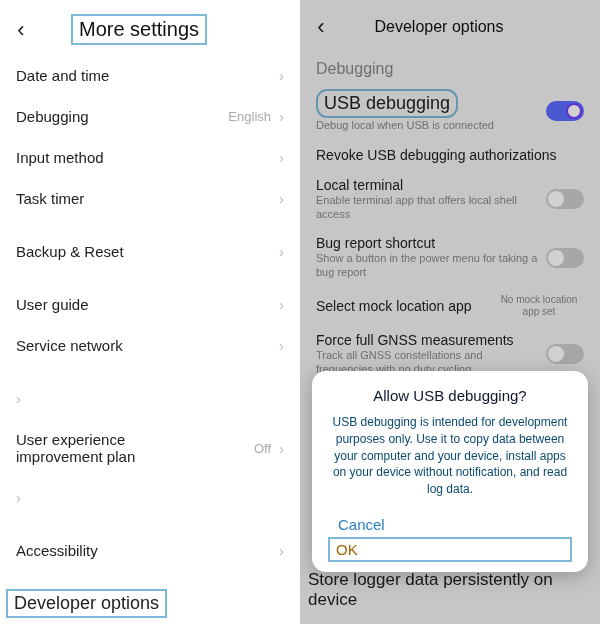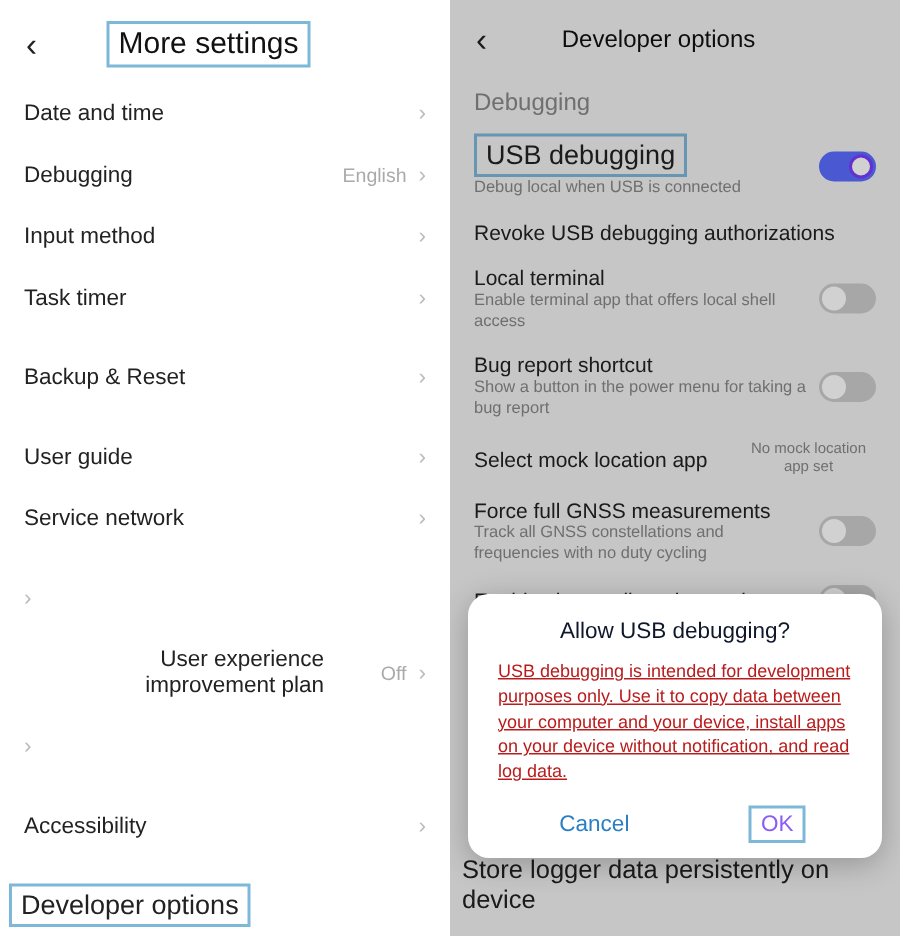--- a/index.html
+++ b/index.html
@@ -7,47 +7,47 @@
 .container { display: flex; width: 600px; height: 624px; }
 .panel { width: 300px; height: 624px; background: #fff; position: relative; overflow: hidden; }
 .panel-right { background: #f2f2f2; }
 .dim-overlay { position: absolute; inset: 0; background: rgba(0,0,0,0.18); pointer-events: none; z-index: 5; }
 
 .header { display: flex; align-items: center; padding: 14px 10px 10px 10px; }
 .back-chevron { width: 22px; display: flex; justify-content: center; font-size: 22px; color: #222; font-weight: 300; }
 .header-title { flex: 1; text-align: center; font-size: 20px; color: #111; font-weight: 400; margin-left: -22px; }
 .header-title.highlight, .row-label.highlight, .option-label.highlight, .dialog-ok.highlight { border: 2px solid #7db8d8; padding: 2px 6px; display: inline-block; }
 
-.list { padding: 0 16px; text-align: right; }
+.list { padding: 0 16px; }
 .row { display: flex; align-items: center; justify-content: space-between; padding: 12px 0; min-height: 40px; }
 .row-label { font-size: 15px; color: #222; }
 .row-value { font-size: 13px; color: #aaa; margin-right: 8px; }
 .chevron-r { color: #bbb; font-size: 15px; }
 .row-right { display: flex; align-items: center; }
 .spacer { height: 12px; }
 
 .section-heading { font-size: 16px; color: #888; padding: 10px 16px 4px 16px; }
 
 .option { padding: 7px 16px; display: flex; align-items: center; justify-content: space-between; }
 .option-text { flex: 1; padding-right: 8px; }
-.option-label { font-size: 14px; color: #222; }
+.option-label { font-size: 14px; color: #222; border-radius: 11px; }
 .option-sub { font-size: 11px; color: #888; line-height: 1.25; margin-top: 1px; }
 .option-value { font-size: 10px; color: #888; text-align: center; line-height: 1.2; max-width: 90px; }
 
 .toggle { width: 38px; height: 20px; border-radius: 10px; background: #ccc; position: relative; flex-shrink: 0; }
 .toggle .knob { width: 16px; height: 16px; border-radius: 50%; background: #fff; position: absolute; top: 2px; left: 2px; }
 .toggle.on { background: #5b6cff; }
 .toggle.on .knob { left: 20px; background: #fff; border: 2px solid #7a3cff; box-sizing: border-box; }
 
 .dialog { position: absolute; left: 12px; right: 12px; bottom: 52px; background: #fff; border-radius: 14px; z-index: 10; box-shadow: 0 4px 20px rgba(0,0,0,0.25); padding: 16px 16px 10px 16px; }
 .dialog-title { text-align: center; font-size: 15px; color: #0f172a; margin-bottom: 10px; }
-.dialog-body { text-align: left; font-size: 12px; color: #b91c1c; line-height: 1.4; margin-bottom: 14px; padding: 0 4px; text-decoration: underline; }
-.dialog-actions { display: flex; justify-content: space-around; }
+.dialog-body { text-align: center; font-size: 12px; color: #0c4a6e; line-height: 1.4; margin-bottom: 14px; padding: 0 4px; }
+.dialog-actions { display: flex; justify-content: space-around; flex-direction: column; }
 .dialog-cancel { color: #2a7fc4; font-size: 15px; padding: 4px 10px; }
-.dialog-ok { color: #8b5cf6; font-size: 15px; }
+.dialog-ok { color: #a16207; font-size: 15px; }
 
 .bottom-item { position: absolute; bottom: 14px; left: 8px; right: 16px; font-size: 17px; color: #222; }
 .bottom-highlight { position: absolute; bottom: 6px; left: 6px; }
 
 .title-wrap { text-align: center; flex: 1; margin-left: -22px; }
 </style>
 </head>
 <body>
 
 <div class="container">

